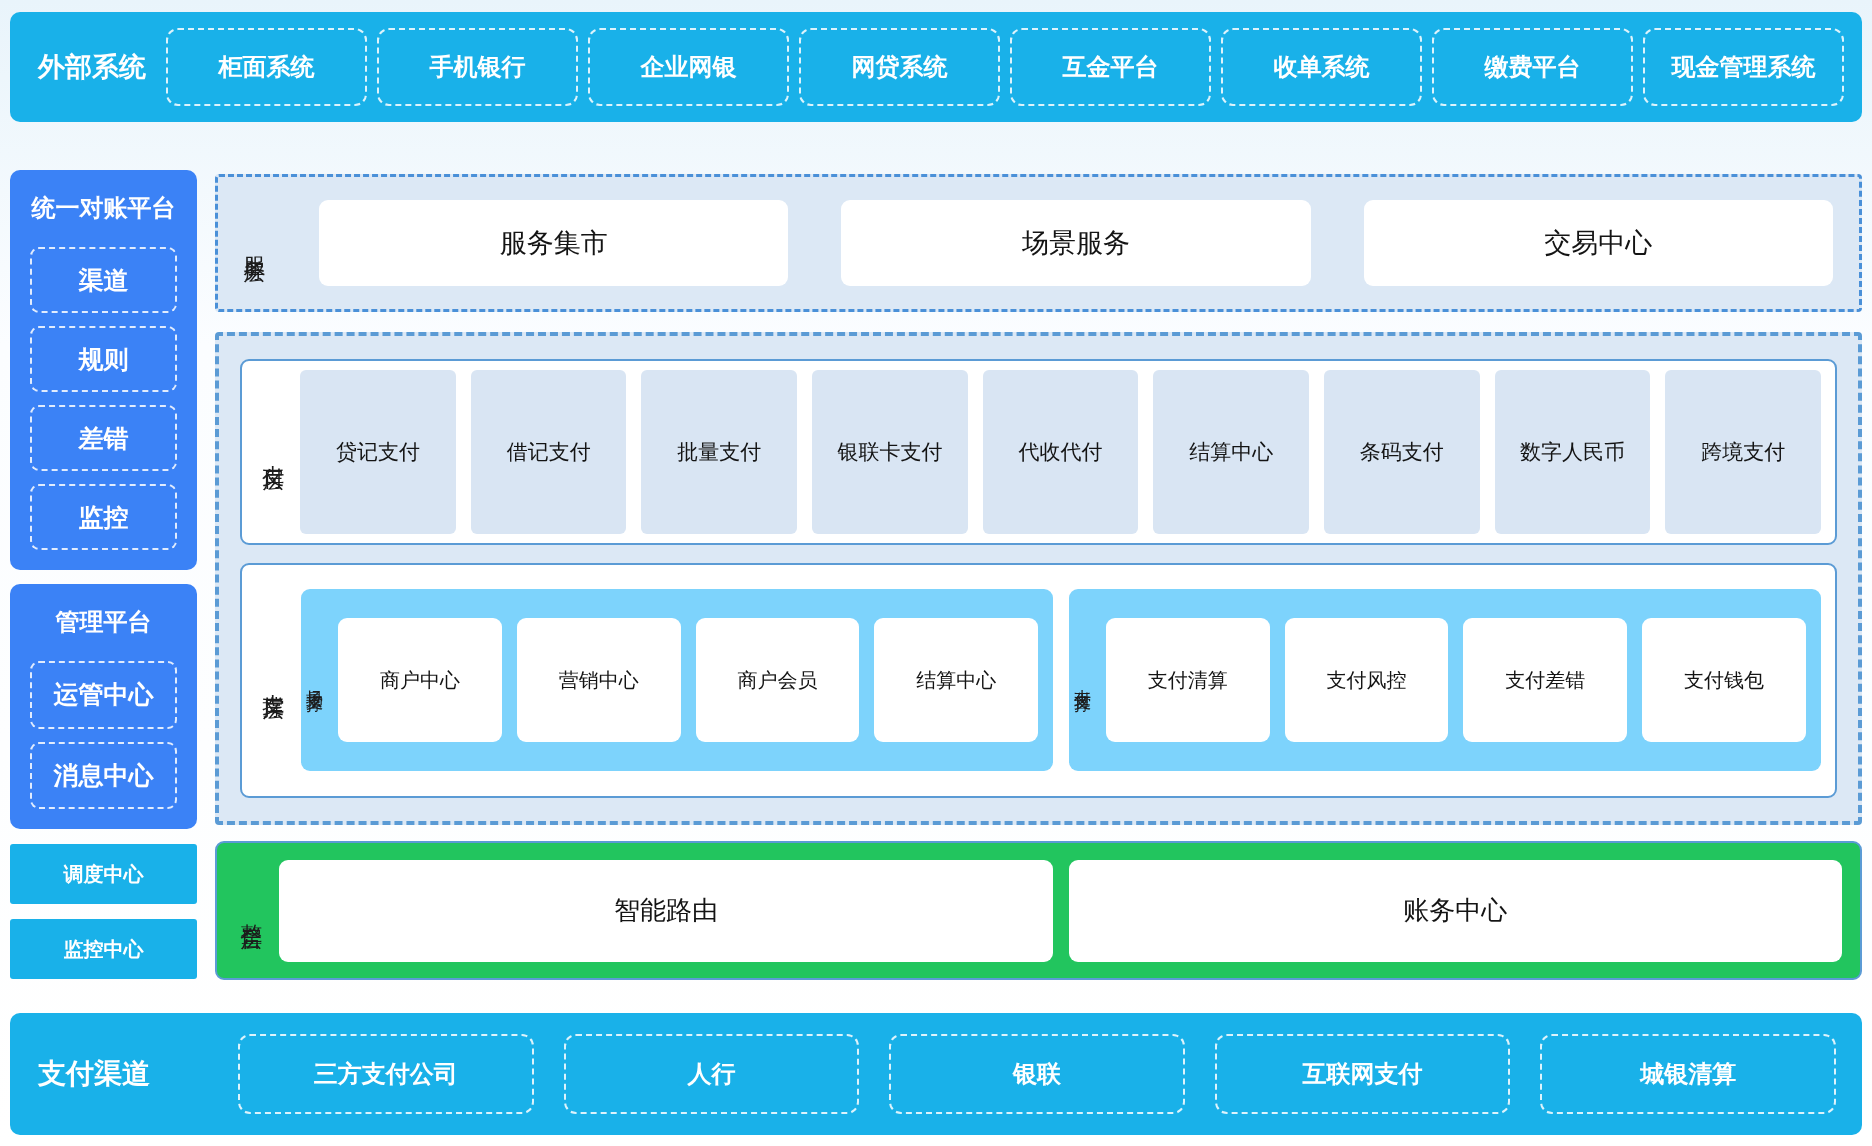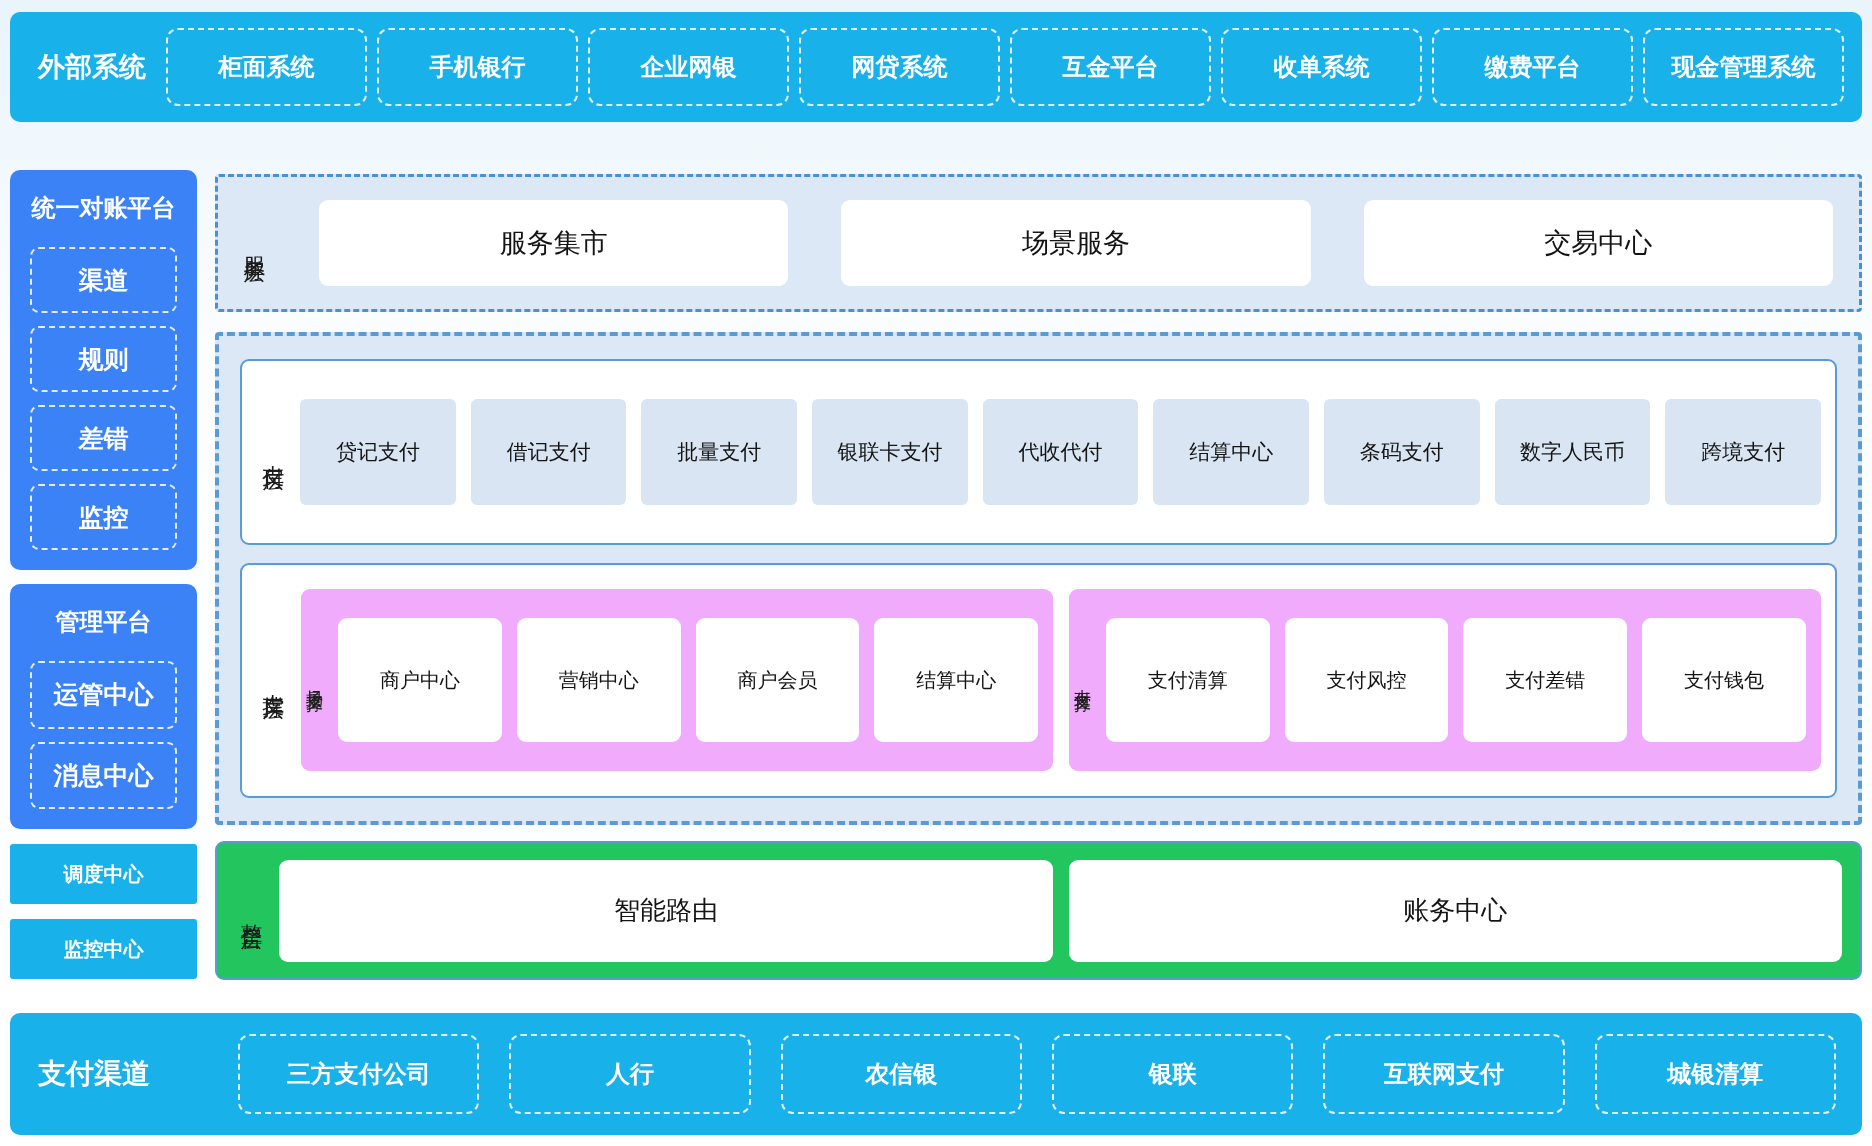--- a/index.html
+++ b/index.html
@@ -69,27 +69,27 @@
     height: 493px; flex: none; margin-top: 20px;
     border: 4px dashed #5b9bd5; border-radius: 4px; background: #dce8f5;
     padding: 23px 21px; display: flex; flex-direction: column; gap: 18px;
   }
   .layer-box {
     background: #fff; border: 2px solid #5b9bd5; border-radius: 9px;
     display: flex; align-items: center; gap: 15px; padding: 0 14px 0 19px;
   }
   .pay-box { flex: 1; }
   .pay-item {
-    background: #d9e5f3; border-radius: 6px; flex: 1; height: 106px;
+    background: #d9e5f3; border-radius: 6px; flex: 1; height: 164px;
     display: flex; align-items: center; justify-content: center;
     font-size: 21px; color: #141414; white-space: nowrap;
   }
   .support-box { flex: 1.27; gap: 16px; }
   .group {
-    background: #f0abfc; border-radius: 9px; flex: 1; height: 182px;
+    background: #7dd3fc; border-radius: 9px; flex: 1; height: 182px;
     display: flex; align-items: center; gap: 15px; padding: 0 15px 0 4px;
   }
   .g-label {
     writing-mode: vertical-rl; text-orientation: upright;
     font-size: 17px; color: #1c1c1c; letter-spacing: 2px; flex: none; line-height: 1.05;
   }
   .g-item {
     background: #fff; border-radius: 9px; flex: 1; height: 124px;
     display: flex; align-items: center; justify-content: center;
     font-size: 20px; color: #141414; white-space: nowrap;
@@ -191,20 +191,19 @@
       </section>
 
     </main>
   </div>
 
   <footer class="hbar bottom">
     <div class="hbar-title wide">支付渠道</div>
     <div class="hbar-items bottom-items">
       <div class="dash-chip">三方支付公司</div>
       <div class="dash-chip">人行</div>
-      <div class="dash-chip">农信银</div>
       <div class="dash-chip">银联</div>
       <div class="dash-chip">互联网支付</div>
       <div class="dash-chip">城银清算</div>
     </div>
   </footer>
 
 </div>
 
 </body></html>

